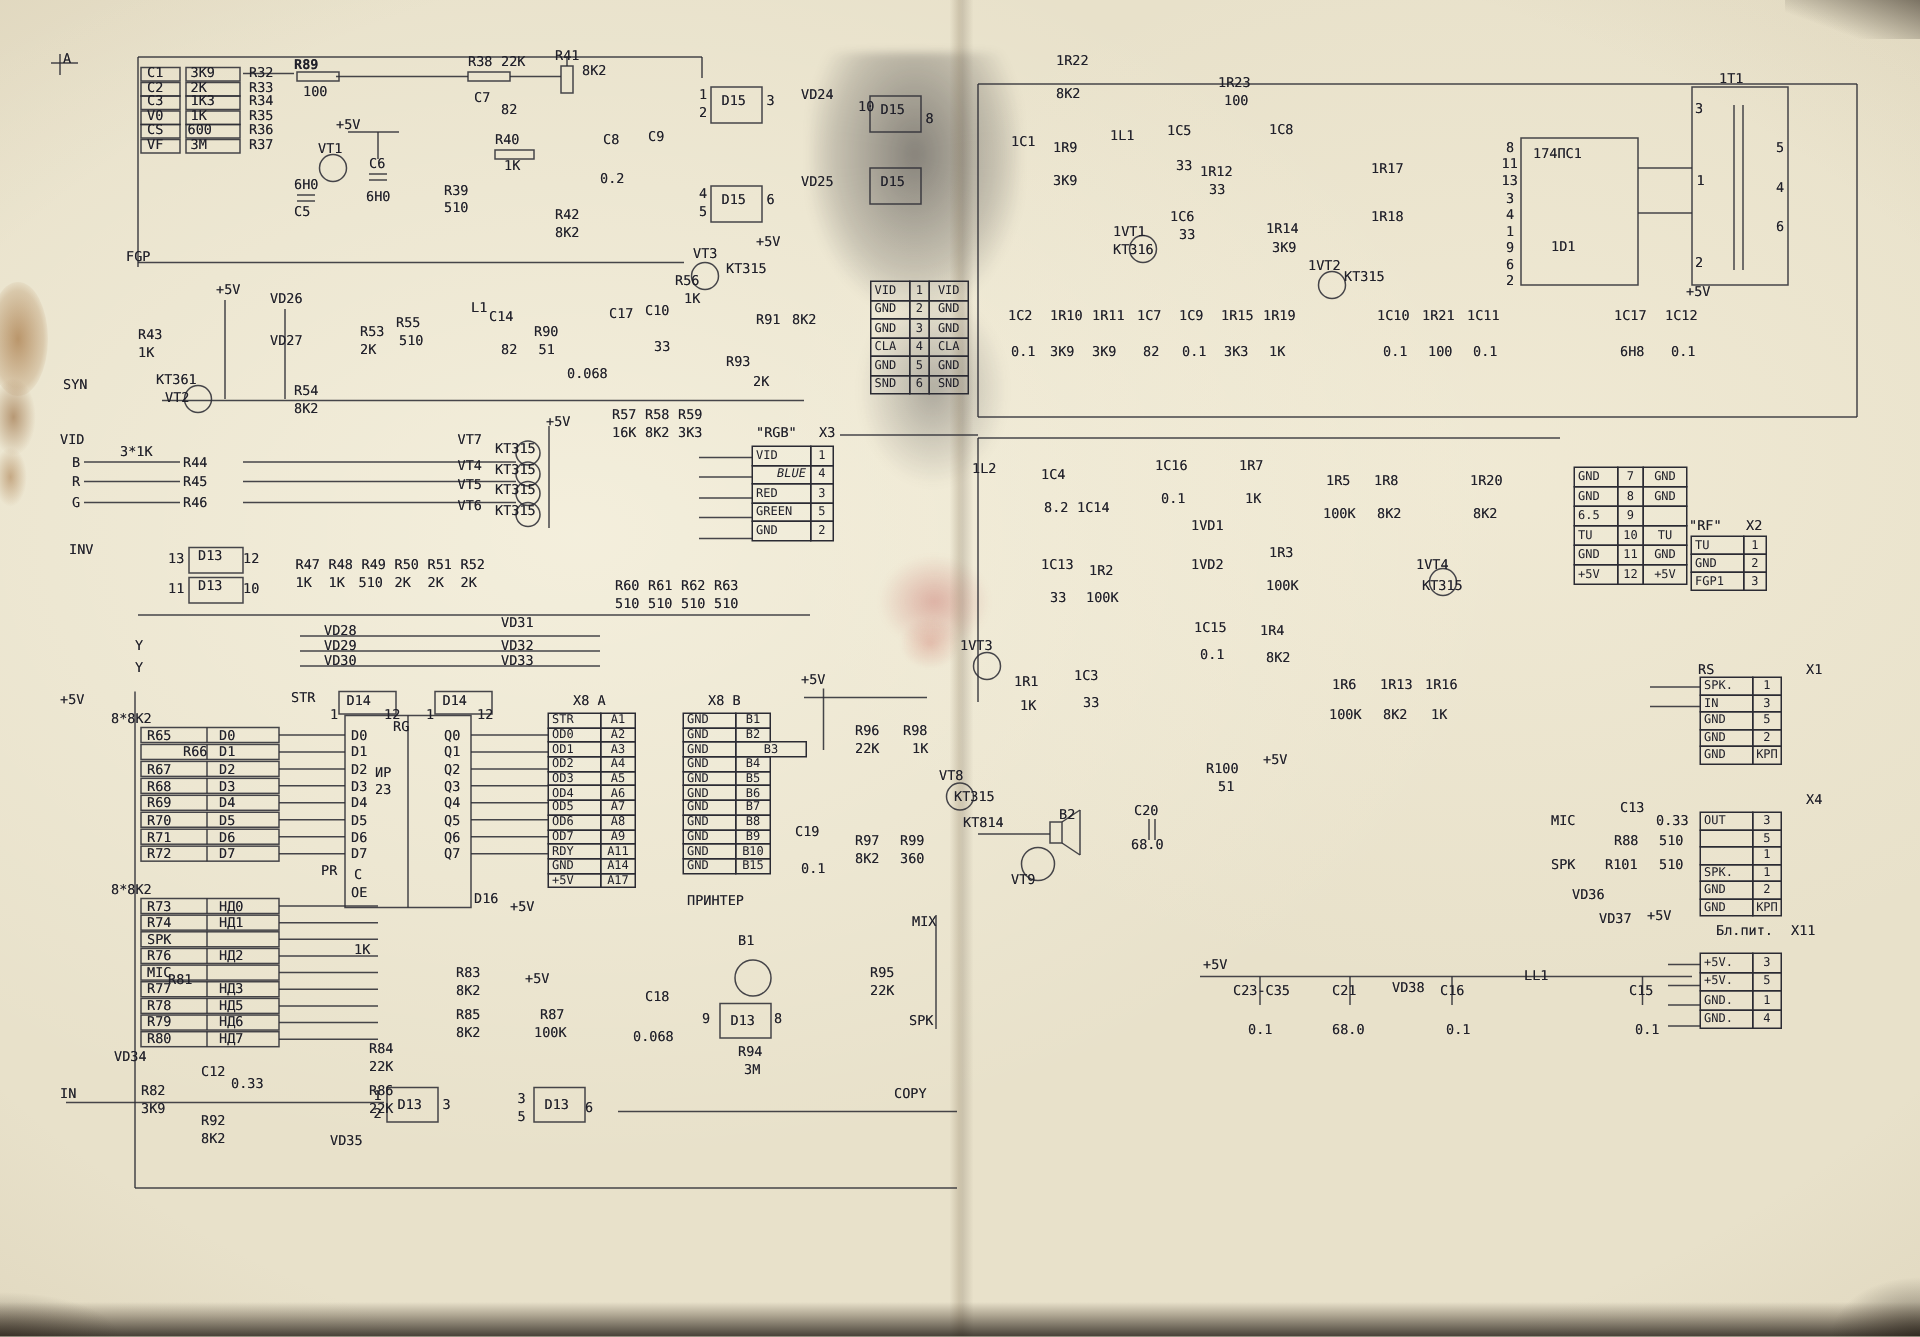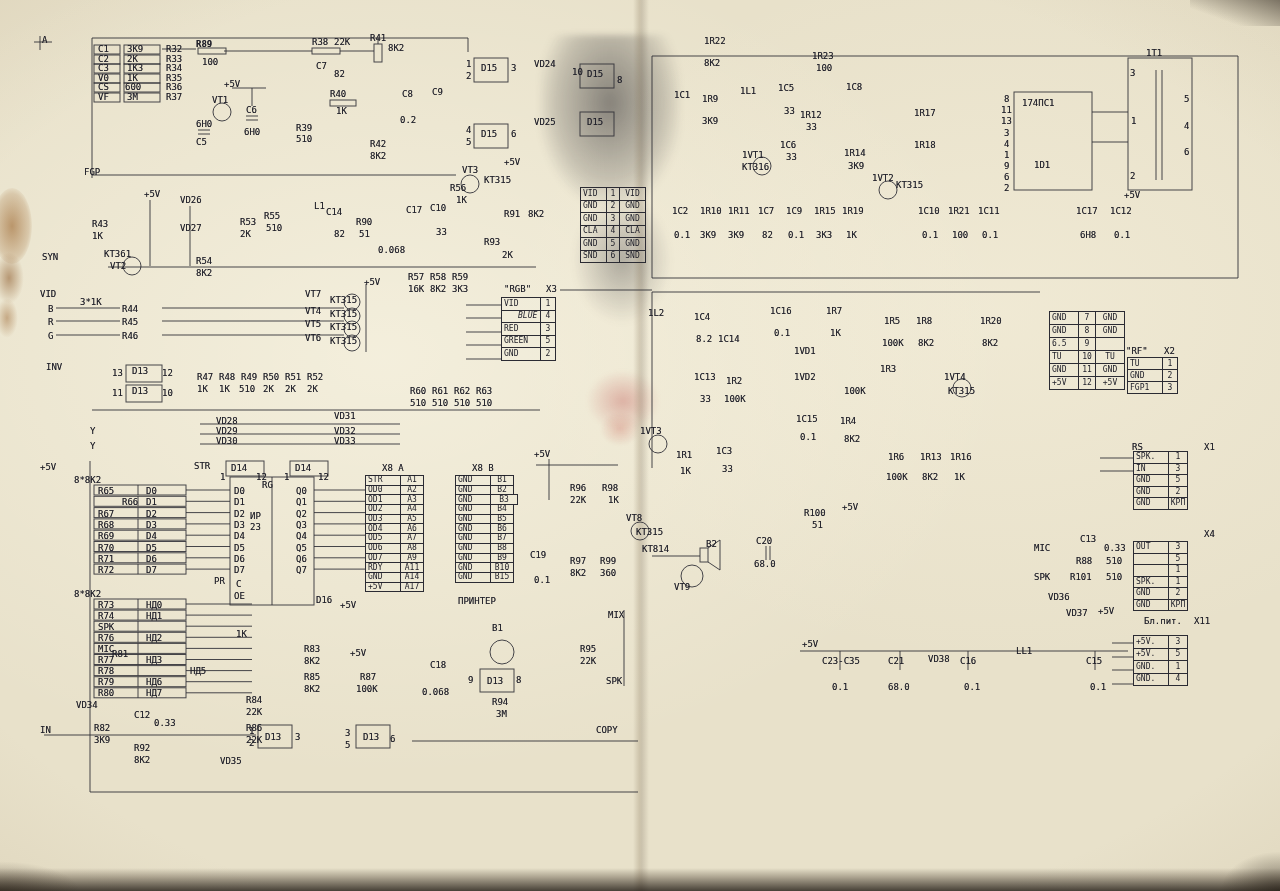--- a/index.html
+++ b/index.html
@@ -444,21 +444,21 @@
       <span class="lbl" style="left: 146px; top: 601px;">НД0</span>
       <span class="lbl" style="left: 98px; top: 612px;">R74</span>
       <span class="lbl" style="left: 146px; top: 612px;">НД1</span>
       <span class="lbl" style="left: 98px; top: 623px;">SPK</span>
       <span class="lbl" style="left: 98px; top: 634px;">R76</span>
       <span class="lbl" style="left: 146px; top: 634px;">НД2</span>
       <span class="lbl" style="left: 98px; top: 645px;">MIC</span>
       <span class="lbl" style="left: 98px; top: 656px;">R77</span>
       <span class="lbl" style="left: 146px; top: 656px;">НД3</span>
       <span class="lbl" style="left: 98px; top: 667px;">R78</span>
-      <span class="lbl" style="left: 146px; top: 667px; margin-left: 44px;">НД5</span>
+      <span class="lbl" style="left: 146px; top: 667px;">НД5</span>
       <span class="lbl" style="left: 98px; top: 678px;">R79</span>
       <span class="lbl" style="left: 146px; top: 678px;">НД6</span>
       <span class="lbl" style="left: 98px; top: 689px;">R80</span>
       <span class="lbl" style="left: 146px; top: 689px;">НД7</span>
       <span class="lbl" style="left: 112px; top: 650px;">R81</span>
       <span class="lbl" style="left: 236px; top: 630px;">1К</span>
       <span class="lbl" style="left: 304px; top: 645px;">R83</span>
       <span class="lbl" style="left: 304px; top: 657px;">8К2</span>
       <span class="lbl" style="left: 350px; top: 649px;">+5V</span>
       <span class="lbl" style="left: 304px; top: 673px;">R85</span>
@@ -589,21 +589,21 @@
       <span class="lbl" style="left: 648px; top: 309px;">1L2</span>
       <span class="lbl" style="left: 694px; top: 313px;">1C4</span>
       <span class="lbl" style="left: 696px; top: 335px;">8.2</span>
       <span class="lbl" style="left: 718px; top: 335px;">1C14</span>
       <span class="lbl" style="left: 770px; top: 307px;">1C16</span>
       <span class="lbl" style="left: 774px; top: 329px;">0.1</span>
       <span class="lbl" style="left: 826px; top: 307px;">1R7</span>
       <span class="lbl" style="left: 830px; top: 329px;">1К</span>
       <span class="lbl" style="left: 794px; top: 347px;">1VD1</span>
       <span class="lbl" style="left: 794px; top: 373px;">1VD2</span>
-      <span class="lbl" style="left: 880px; top: 365px; text-align: center;">1R3</span>
+      <span class="lbl" style="left: 846px; top: 365px; text-align: center;">1R3</span>
       <span class="lbl" style="left: 844px; top: 387px;">100К</span>
       <span class="lbl" style="left: 884px; top: 317px;">1R5</span>
       <span class="lbl" style="left: 882px; top: 339px;">100К</span>
       <span class="lbl" style="left: 916px; top: 317px;">1R8</span>
       <span class="lbl" style="left: 918px; top: 339px;">8К2</span>
       <span class="lbl" style="left: 980px; top: 317px;">1R20</span>
       <span class="lbl" style="left: 982px; top: 339px;">8К2</span>
       <span class="lbl" style="left: 944px; top: 373px;">1VT4</span>
       <span class="lbl" style="left: 948px; top: 387px;">КТ315</span>
       <span class="lbl" style="left: 694px; top: 373px;">1C13</span>
@@ -762,21 +762,21 @@
         <div class="crow">
           <div class="ccell" style="width: 36px; height: 10.7px; justify-content: flex-start; padding-left: 2px;">GND</div>
           <div class="ccell" style="width: 24px; height: 10.7px;">B1</div>
         </div>
         <div class="crow">
           <div class="ccell" style="width: 36px; height: 10.7px; justify-content: flex-start; padding-left: 2px;">GND</div>
           <div class="ccell" style="width: 24px; height: 10.7px;">B2</div>
         </div>
         <div class="crow">
           <div class="ccell" style="width: 36px; height: 10.7px; justify-content: flex-start; padding-left: 2px;">GND</div>
-          <div class="ccell" style="width: 28px; height: 10.7px;">B3</div>
+          <div class="ccell" style="width: 48px; height: 10.7px;">B3</div>
         </div>
         <div class="crow">
           <div class="ccell" style="width: 36px; height: 10.7px; justify-content: flex-start; padding-left: 2px;">GND</div>
           <div class="ccell" style="width: 24px; height: 10.7px;">B4</div>
         </div>
         <div class="crow">
           <div class="ccell" style="width: 36px; height: 10.7px; justify-content: flex-start; padding-left: 2px;">GND</div>
           <div class="ccell" style="width: 24px; height: 10.7px;">B5</div>
         </div>
         <div class="crow">

